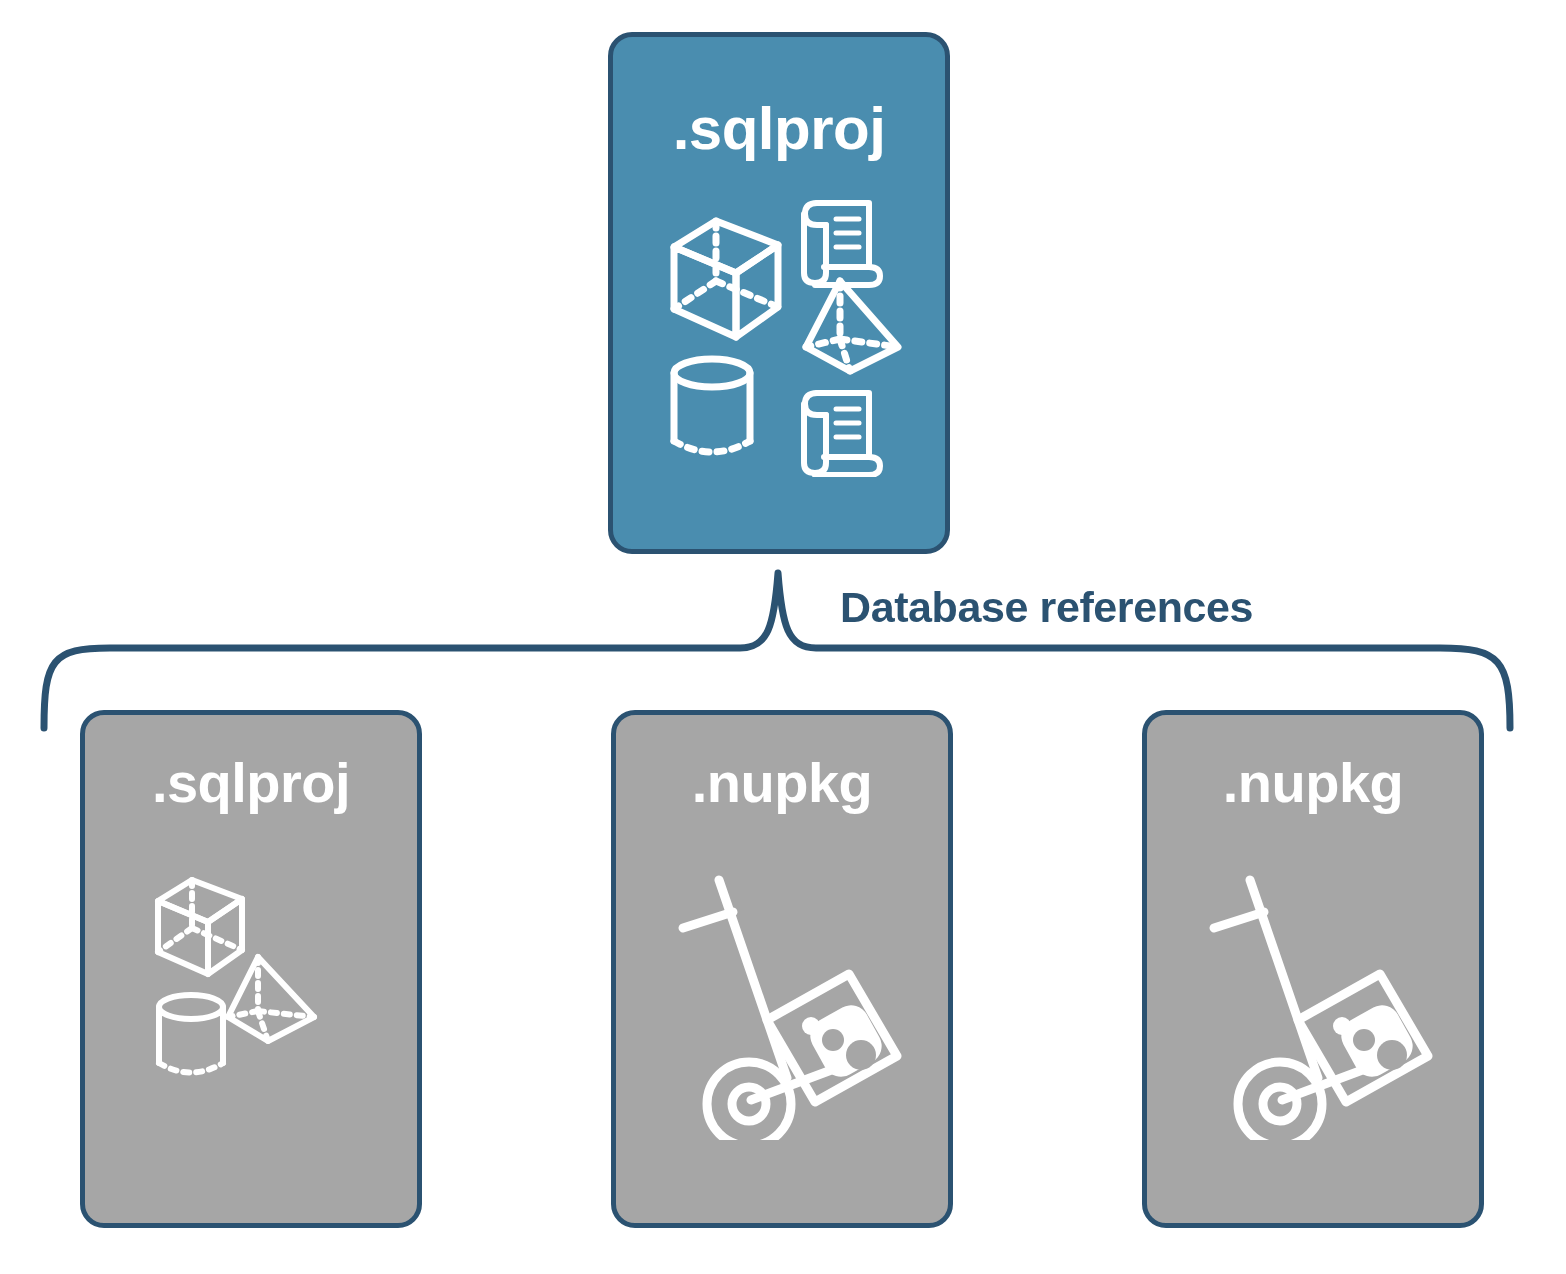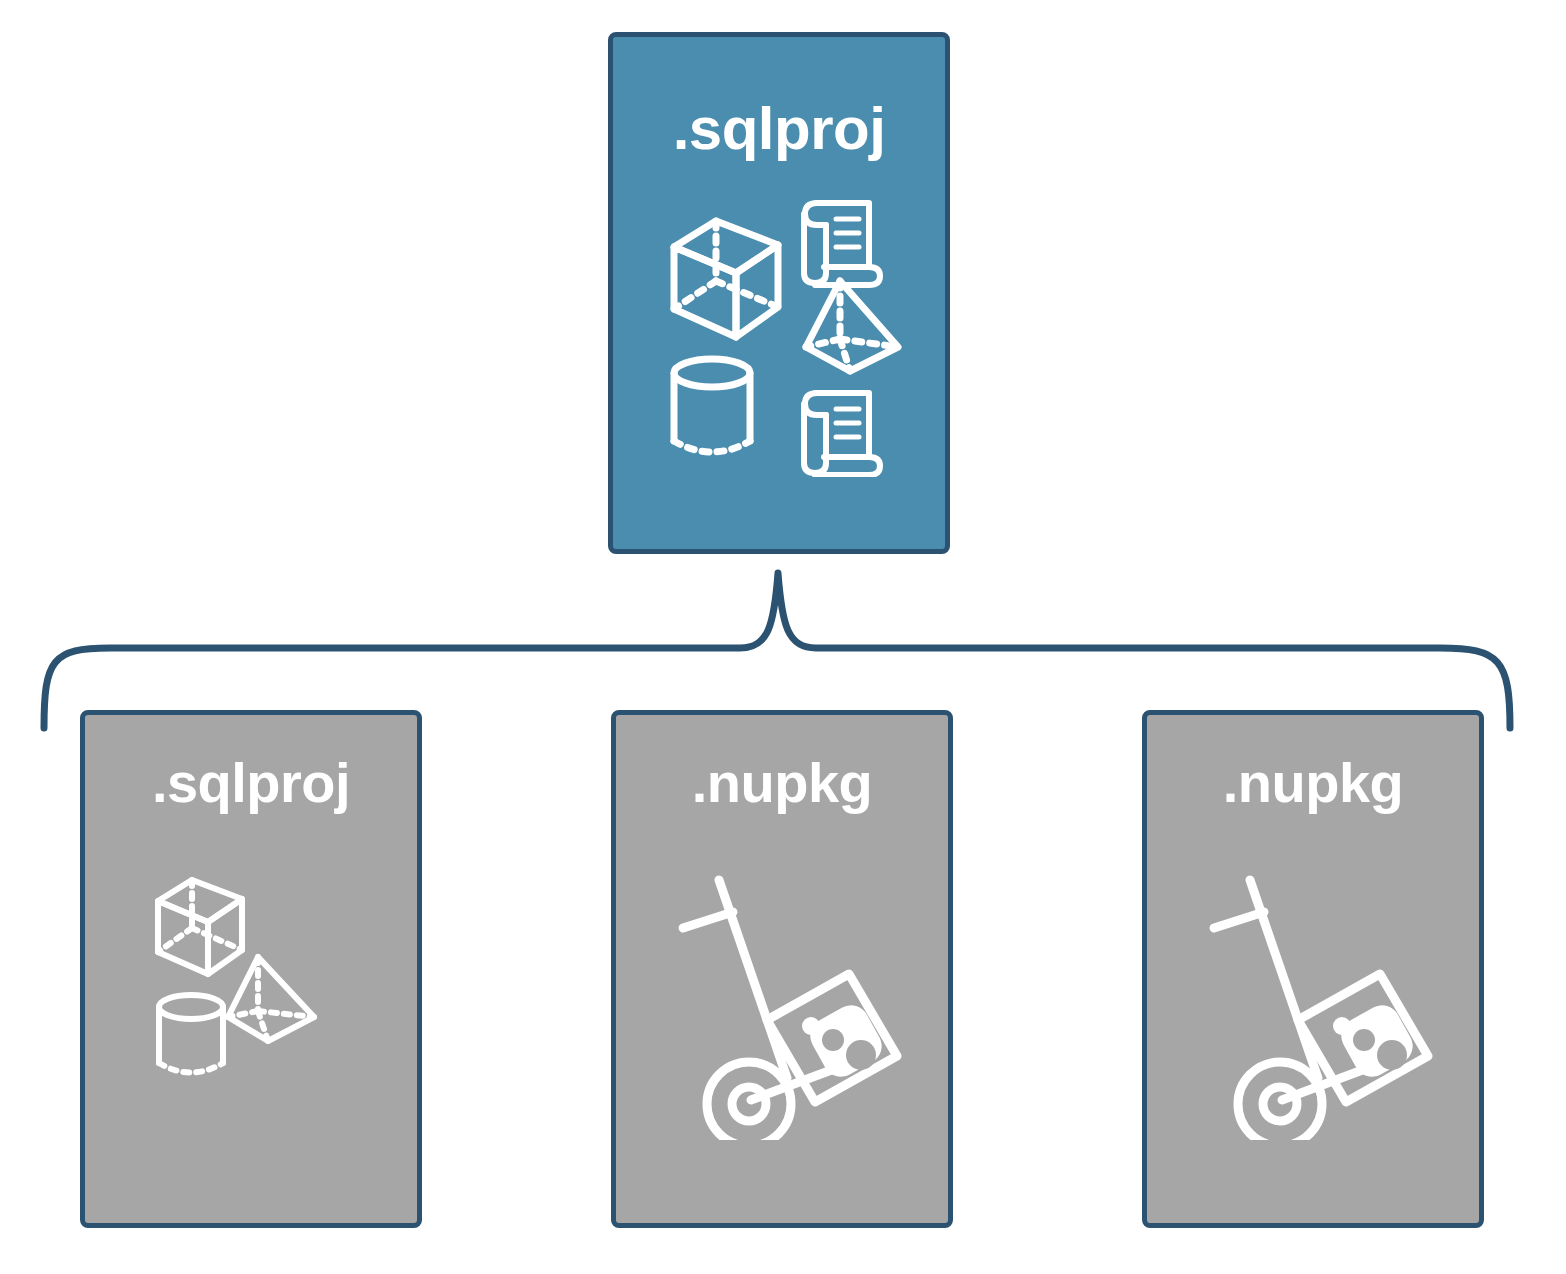--- a/index.html
+++ b/index.html
@@ -18,21 +18,21 @@
   #diagram-root {
     position: absolute;
     inset: 0;
   }
 
   
   .card {
     position: absolute;
     box-sizing: border-box;
     border: 5px solid #2B5271;
-    border-radius: 8px;
+    border-radius: 24px;
     display: block;
   }
   .card.blue  { background: #4A8DAF; }
   .card.gray  { background: #A6A6A6; }
 
   .card-title {
     position: absolute;
     left: 0;
     right: 0;
     text-align: center;
@@ -150,20 +150,21 @@
   <svg id="brace-connector" viewBox="0 0 1566 210" fill="none">
     <path d="M44 188
              C 44 120, 52 108, 110 108
              L 740 108
              C 768 108, 774 86, 778 33
              C 782 86, 788 108, 816 108
              L 1440 108
              C 1500 108, 1510 120, 1510 188" stroke="#2B5271" stroke-width="7" fill="none" stroke-linecap="round" stroke-linejoin="round"></path>
   </svg>
 
+  <div id="references-label">Database references</div>
 
   <div class="card gray" id="card-bl">
     <div class="card-title">.sqlproj</div>
     <div class="card-art">
       <svg width="210" height="230" viewBox="0 0 210 230" fill="none" stroke="#ffffff" stroke-width="6" stroke-linecap="round" stroke-linejoin="round">
 
         <g>
           <path d="M12 36 L46 15 L96 34 L62 57 Z"></path>
           <path d="M12 36 L12 87 L62 109 L62 57 Z"></path>
           <path d="M62 57 L96 34 L96 85 L62 109 Z"></path>

